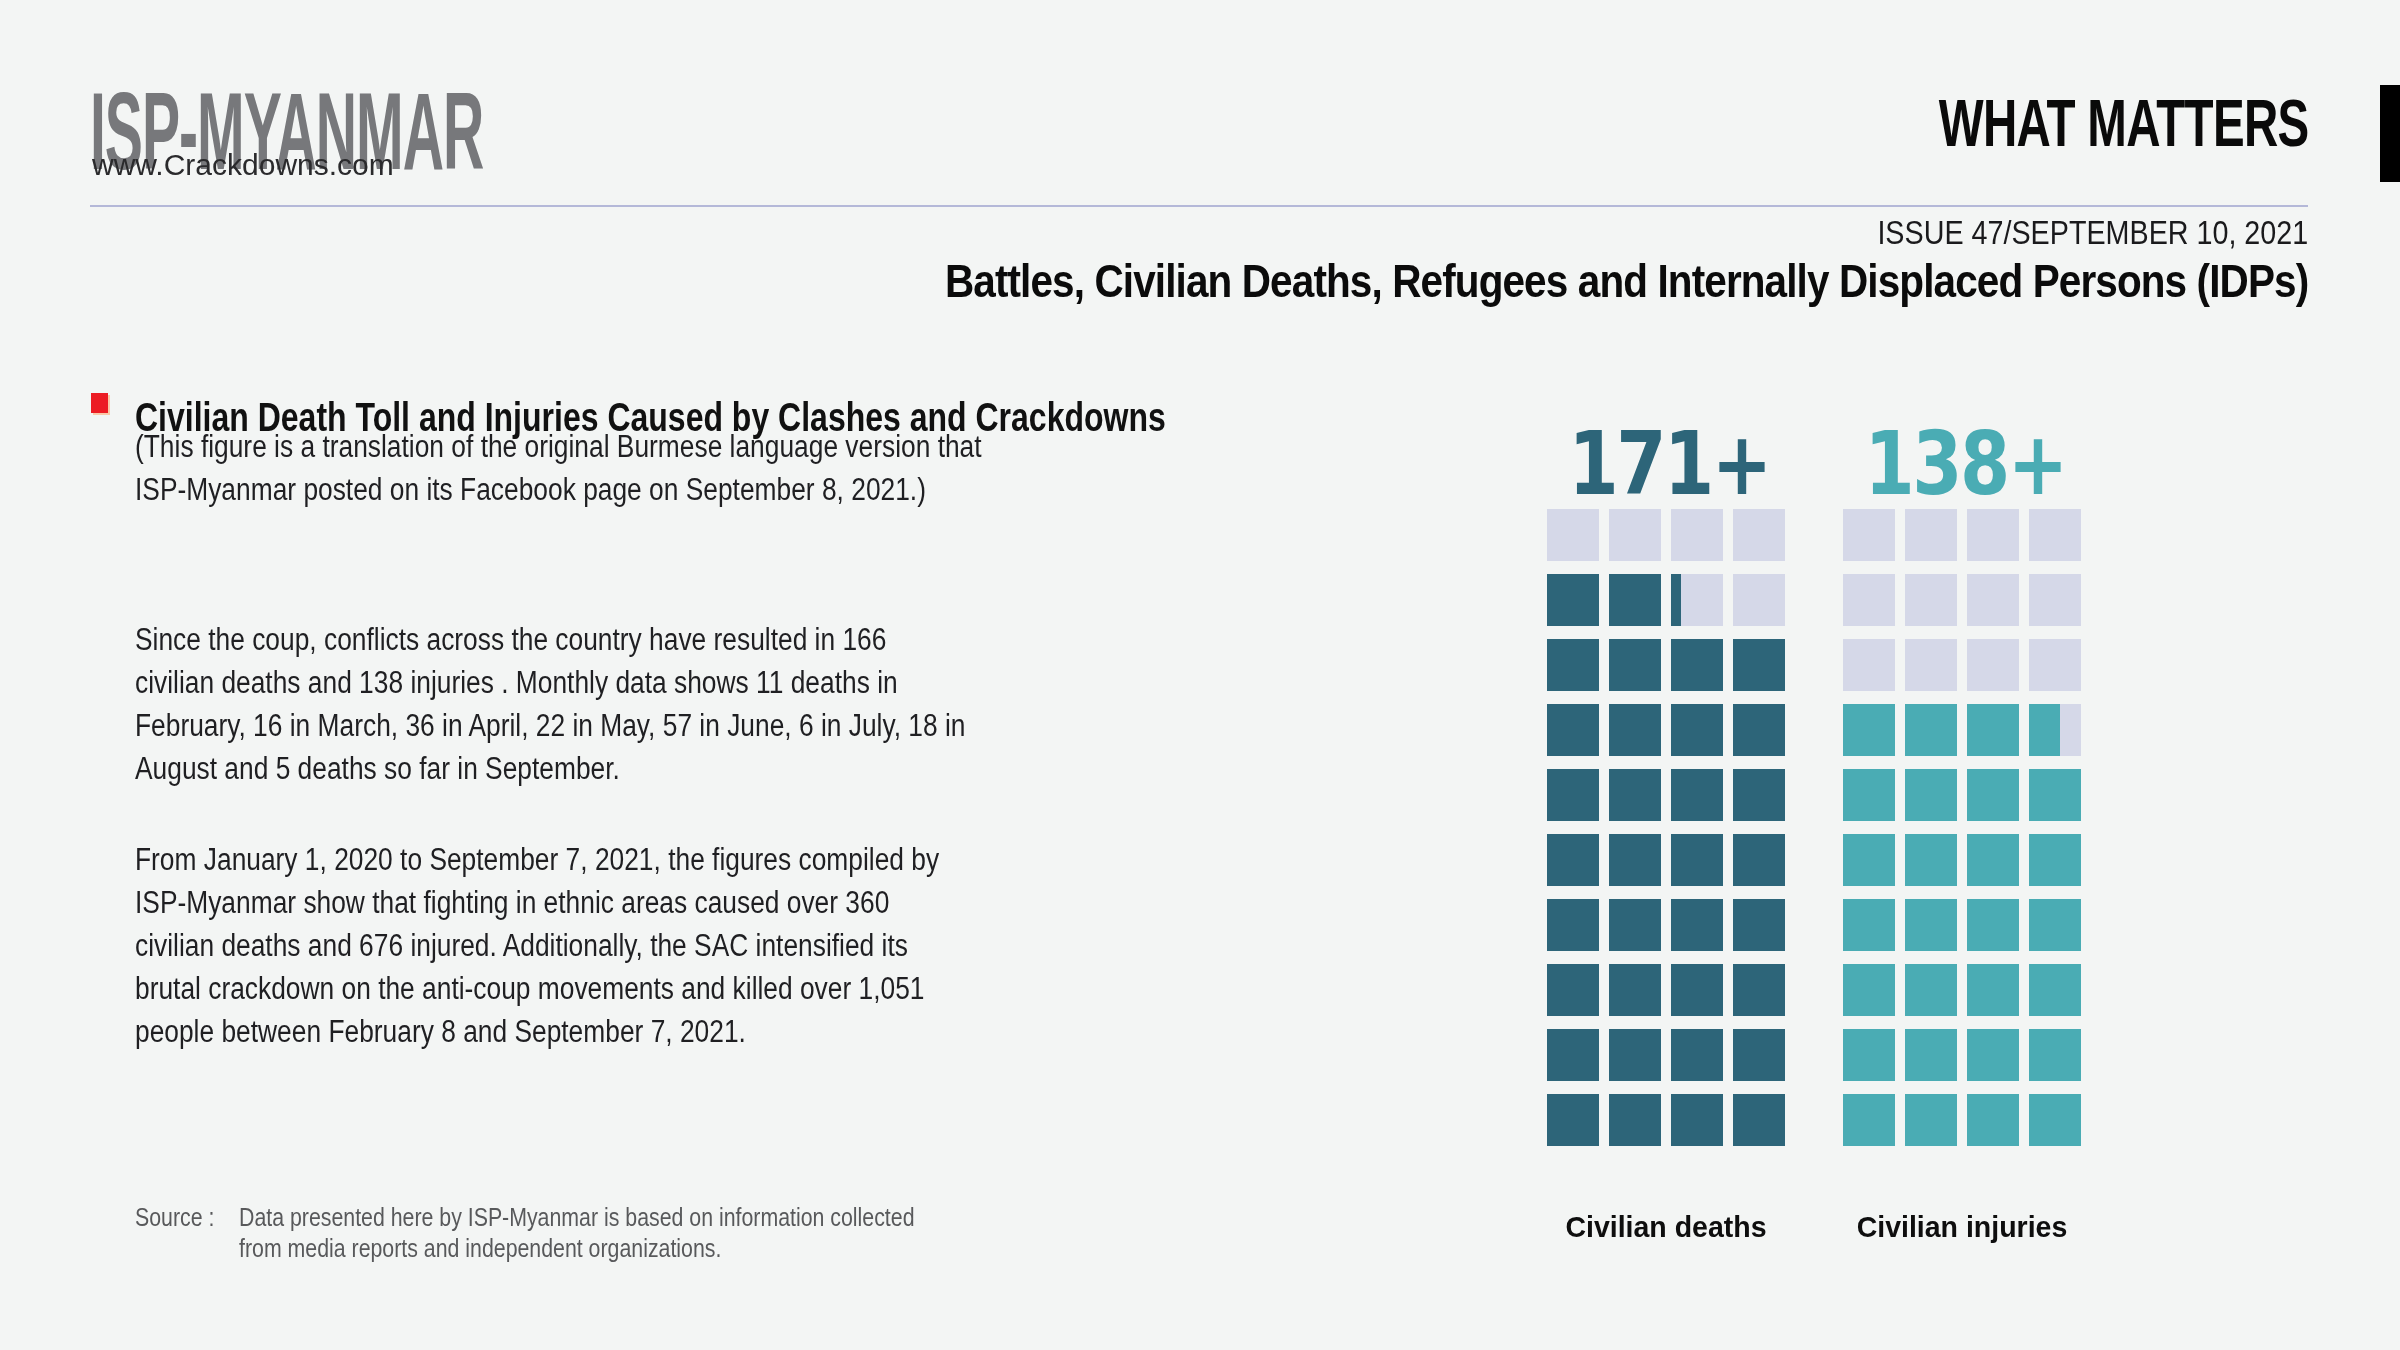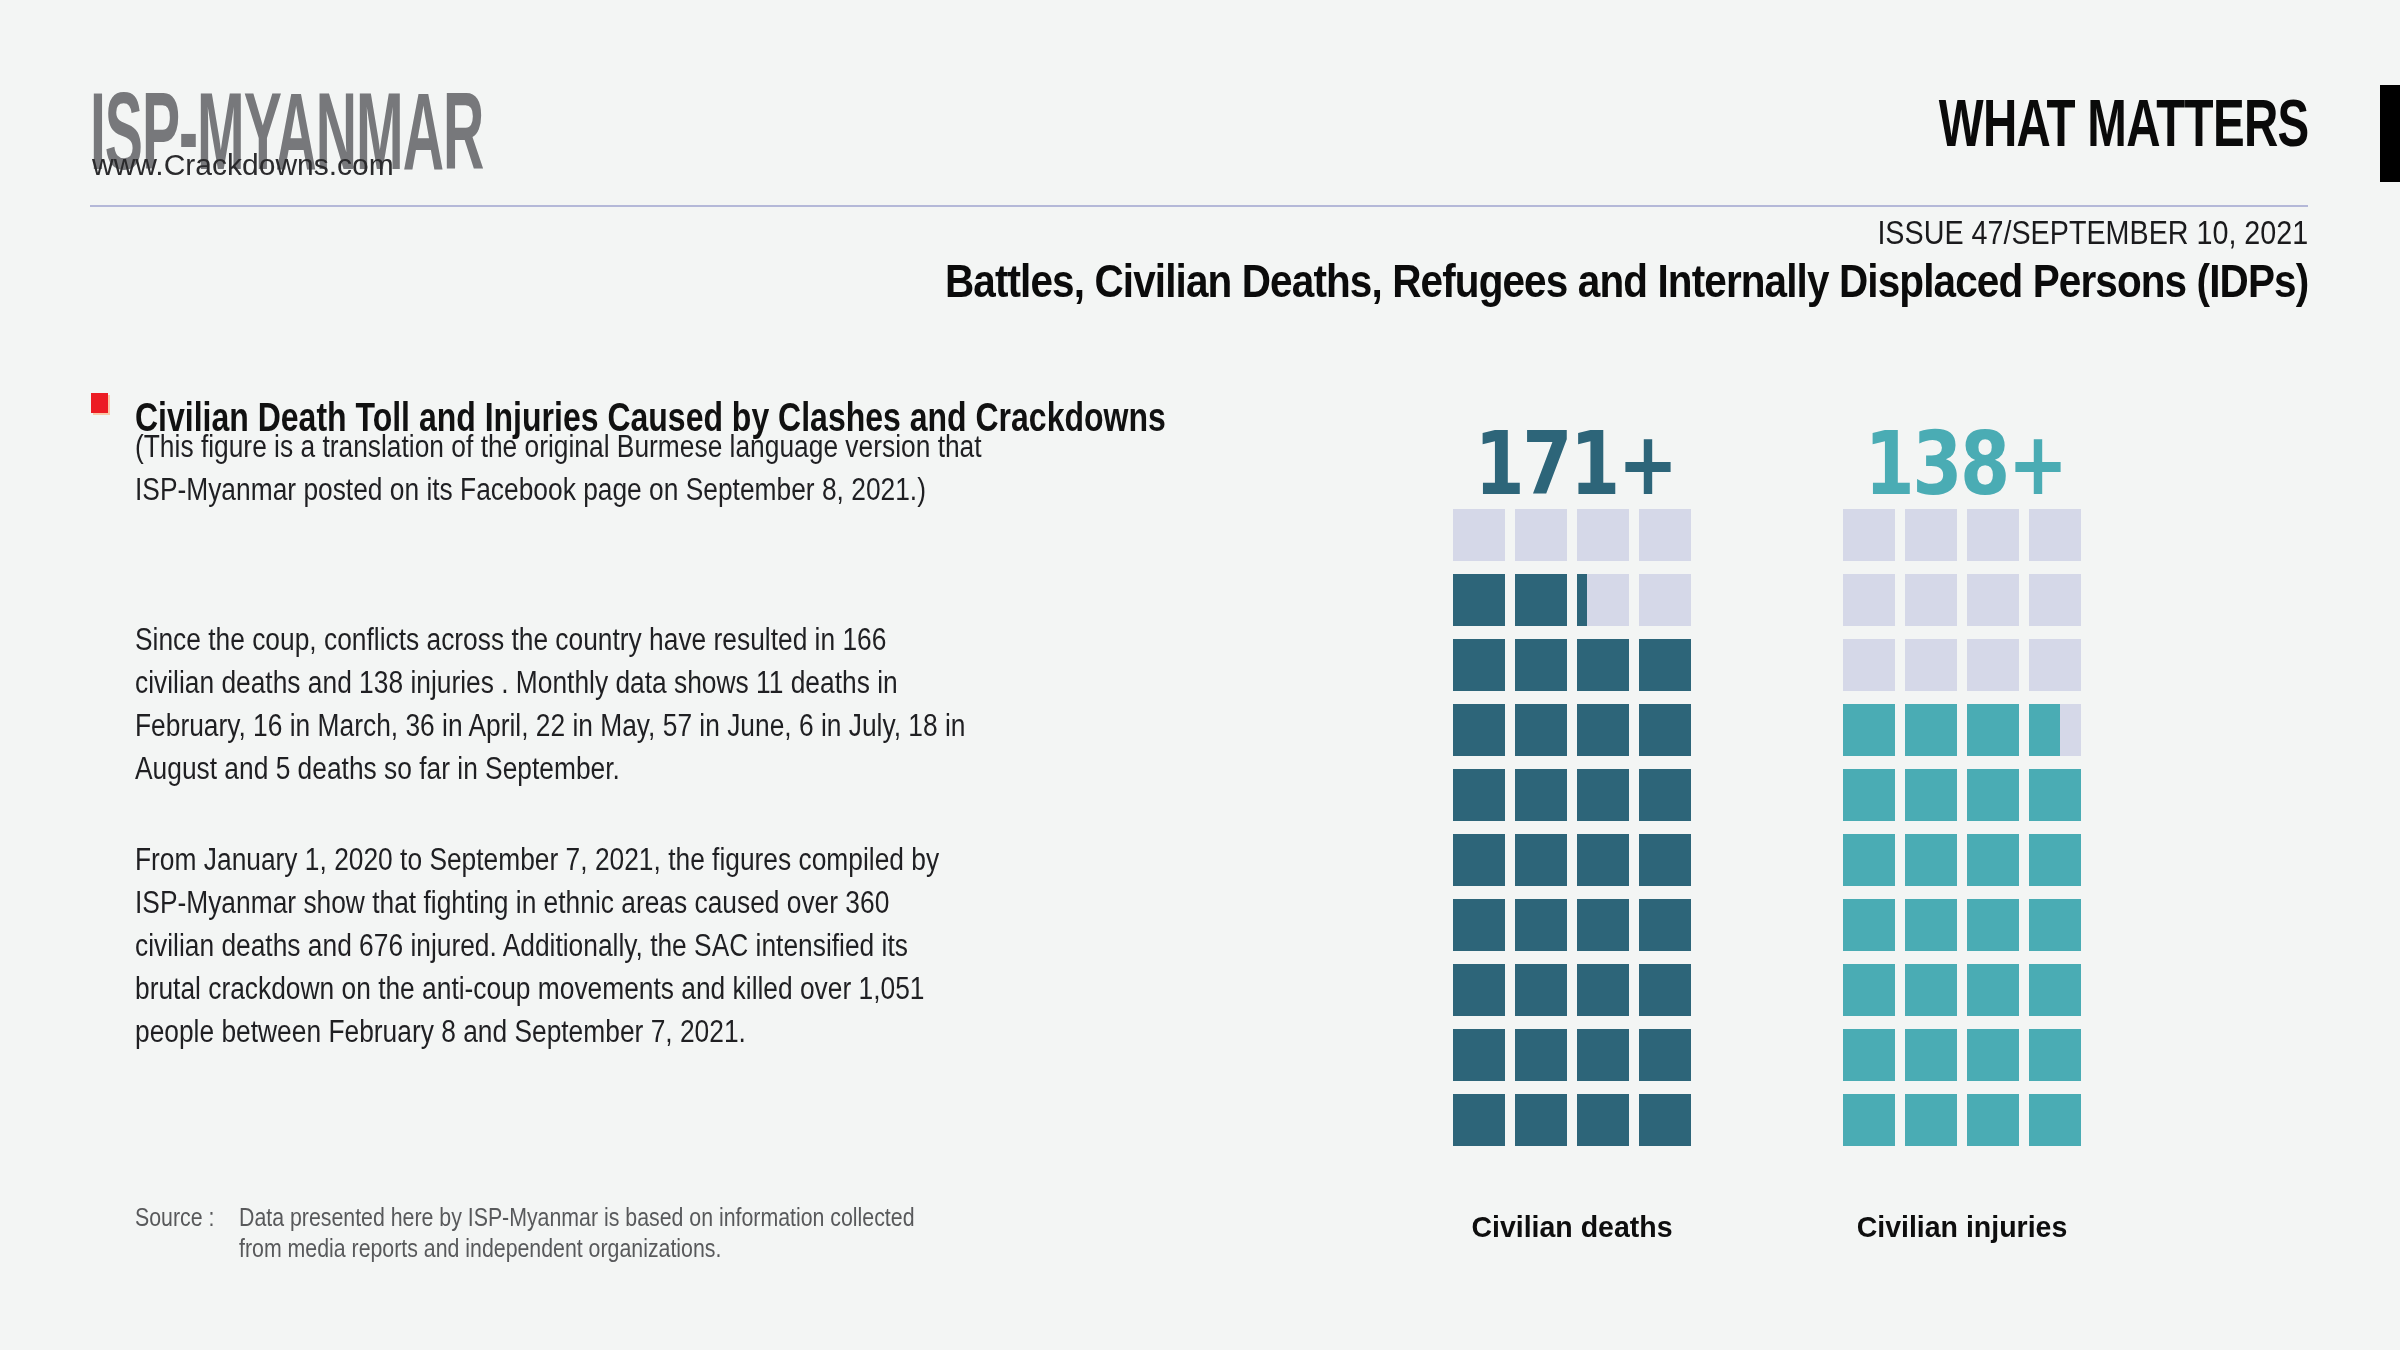--- a/index.html
+++ b/index.html
@@ -107,21 +107,21 @@
   }
   .waffle .sq{width:52px;height:52px;}
   .waffle .sq.partial{position:relative;overflow:hidden;}
   .waffle .sq.partial .frac{position:absolute;left:0;top:0;height:100%;}
   .waffle .chart-label{
     position:absolute;top:790px;left:0;width:238px;
     font-size:30px;font-weight:bold;color:#0e0e0e;
     text-align:center;white-space:nowrap;
     transform:scaleX(0.95);transform-origin:50% 0;
   }
-  .chart-deaths{left:1453px;}
+  .chart-deaths{left:1547px;}
   .chart-injuries{left:1843px;}
 </style>
 </head>
 <body>
 
 <div class="canvas">
 
 
   <div class="layer">
 

